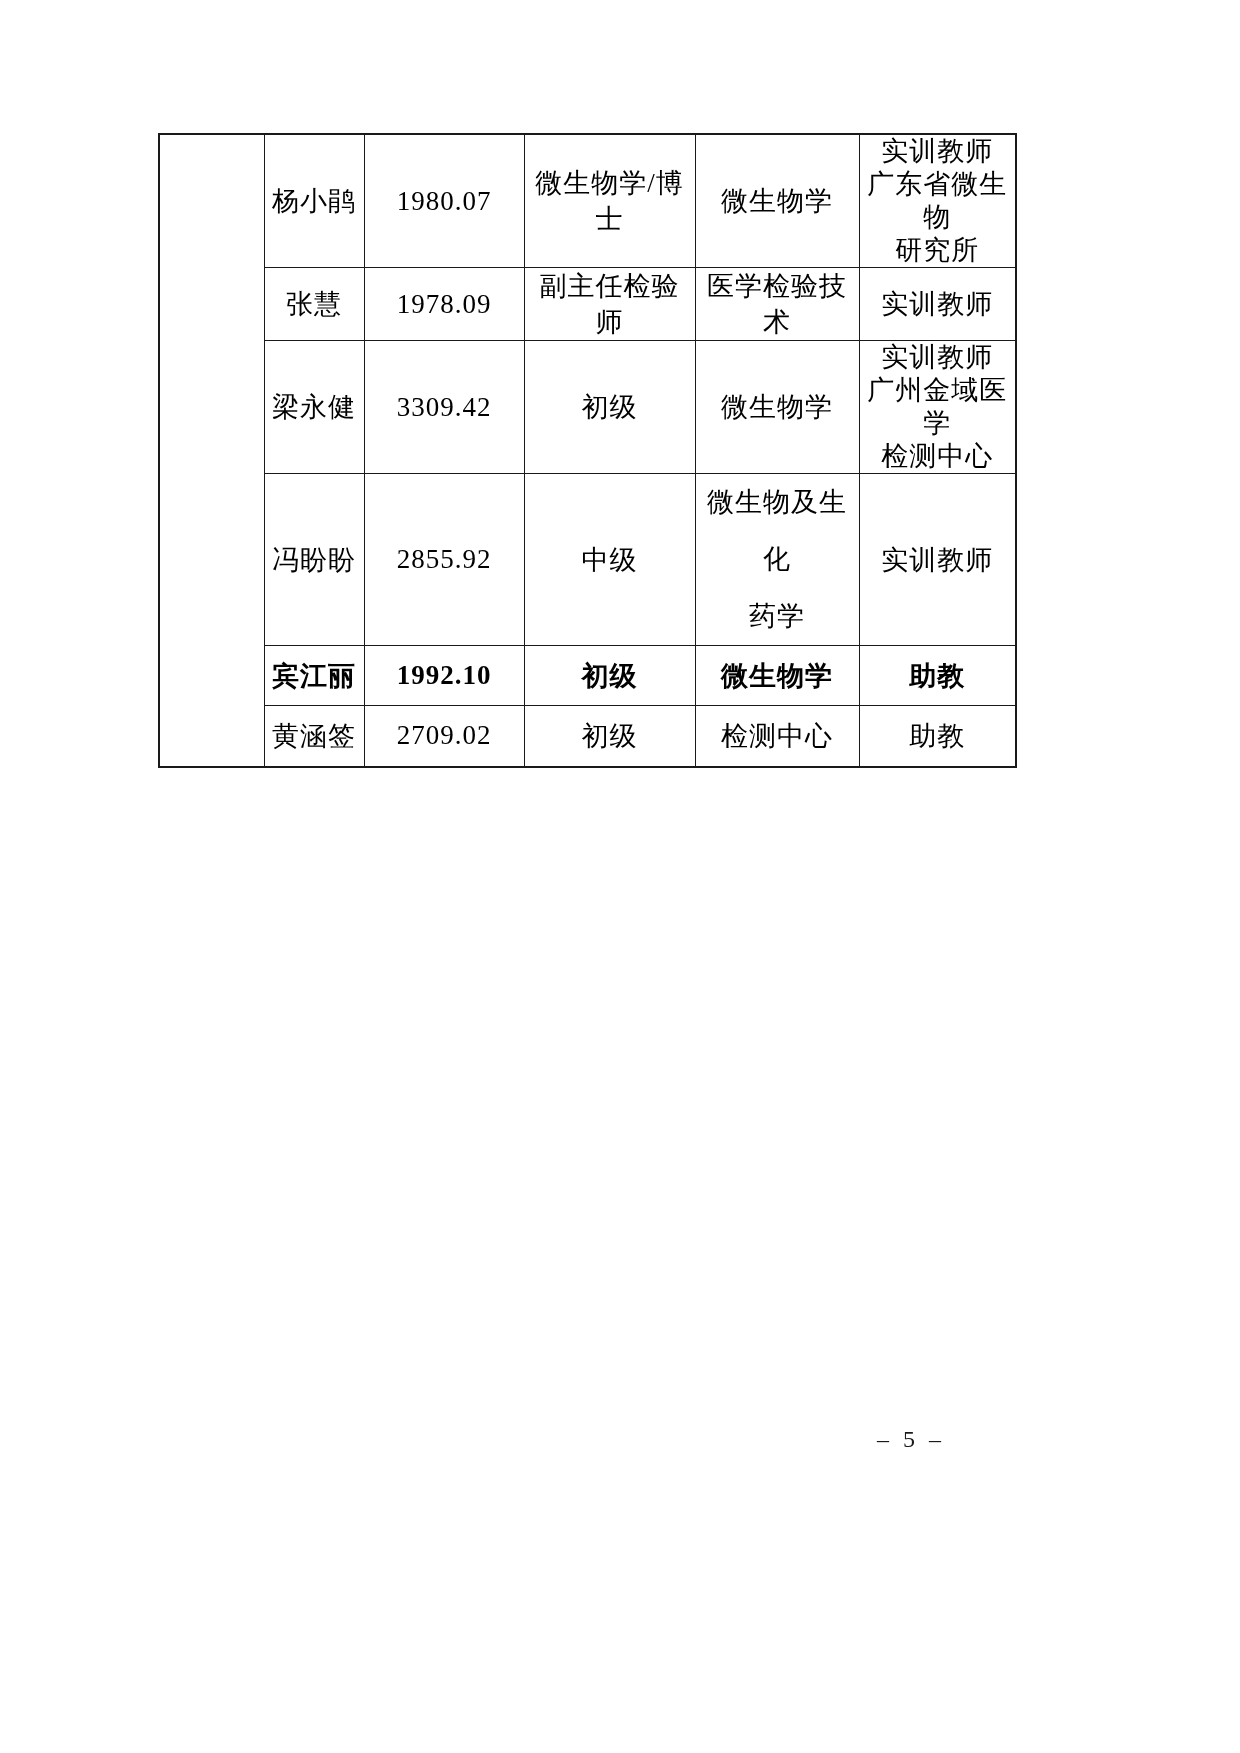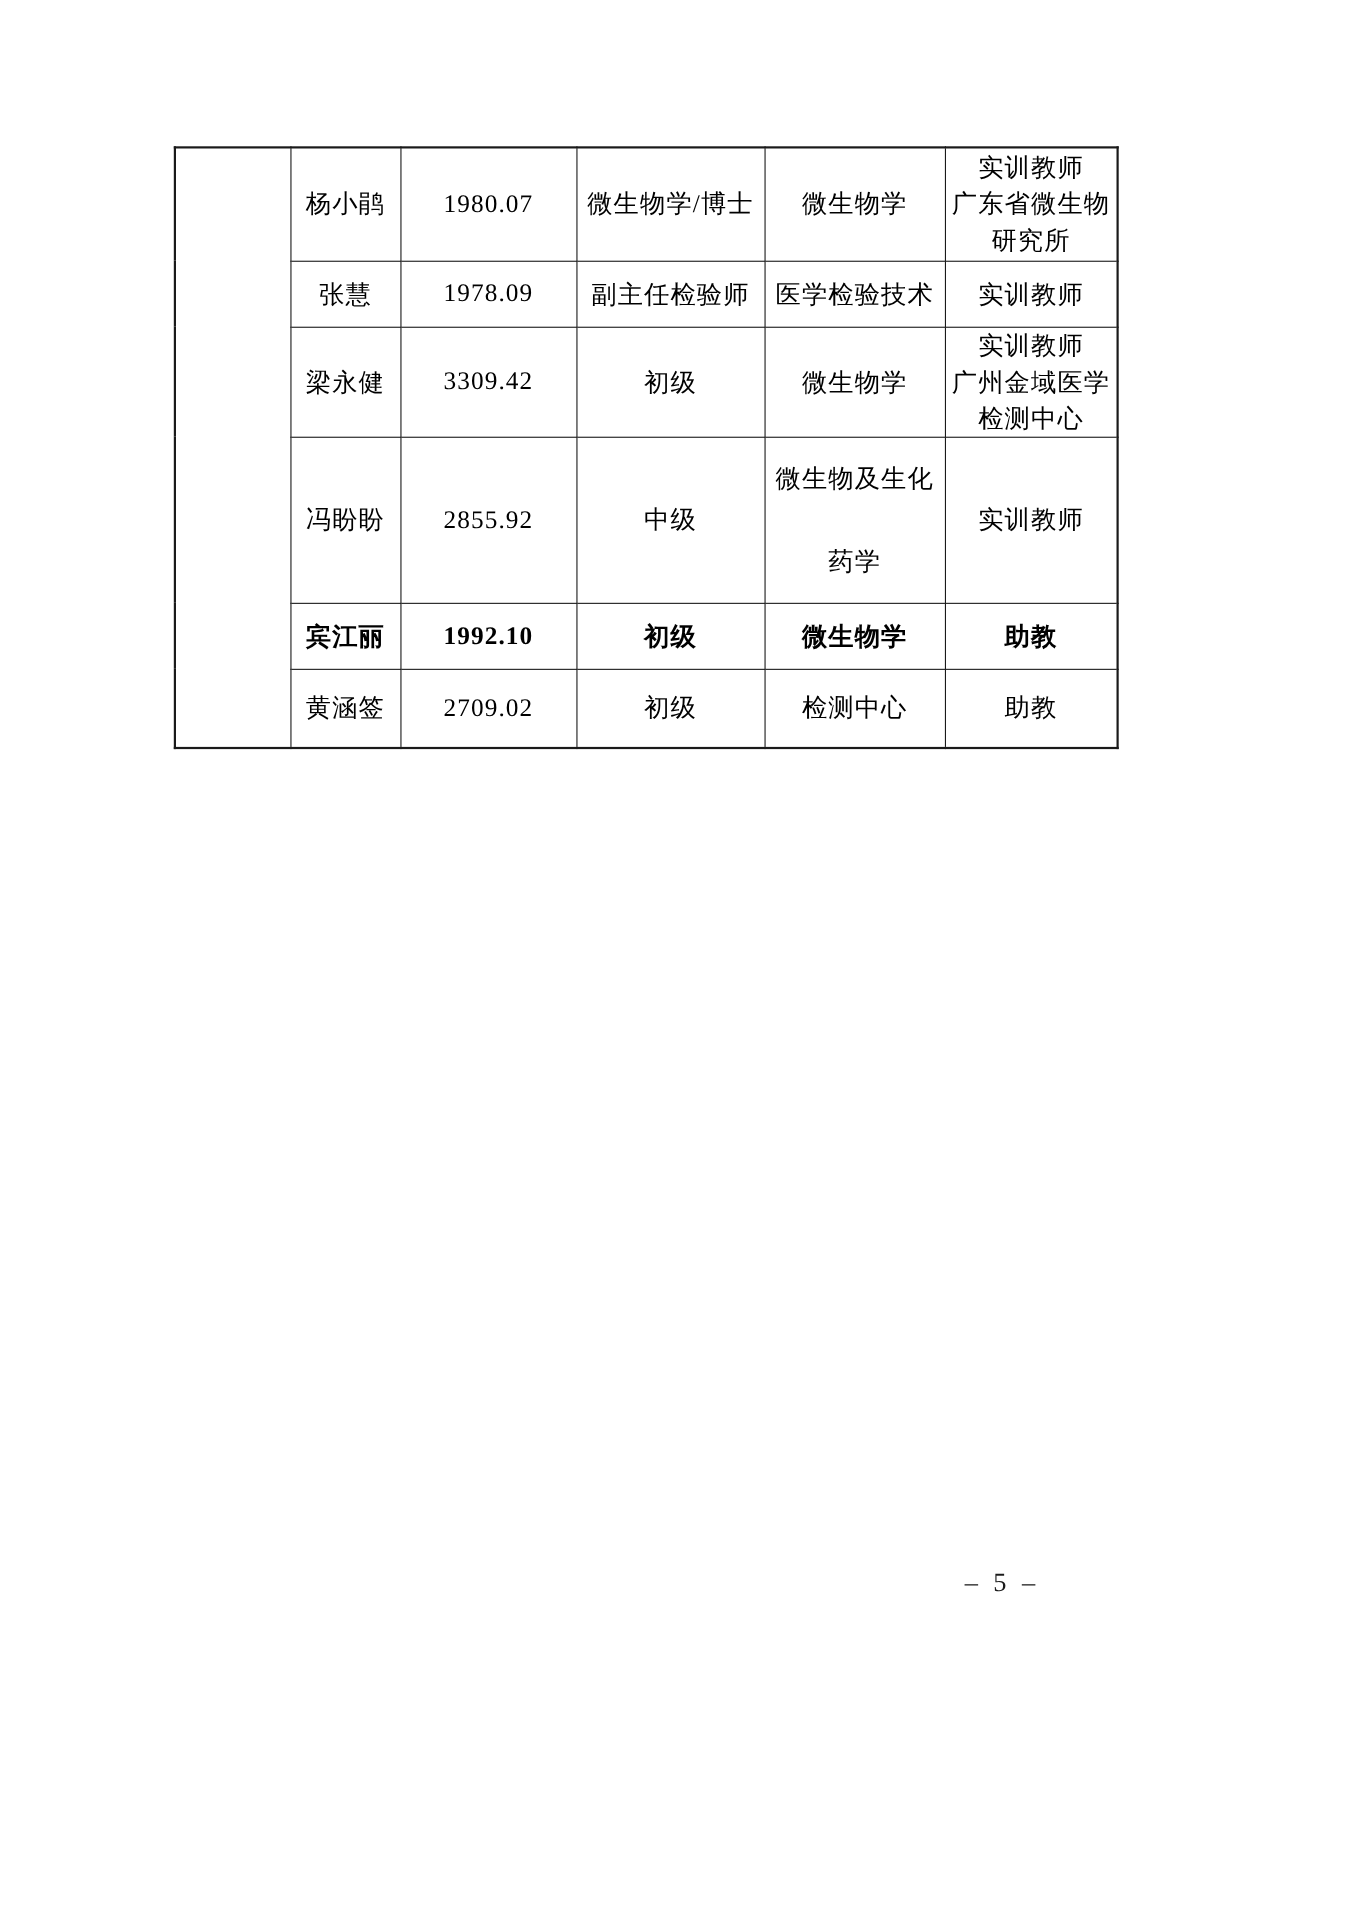--- a/index.html
+++ b/index.html
@@ -25,35 +25,35 @@
     top: 133px;
     width: 857px;
     border-collapse: collapse;
     table-layout: fixed;
     border: 2px solid #1a1a1a;
   }
   table.faculty-table td {
     border: 1px solid #1a1a1a;
     text-align: center;
     vertical-align: middle;
-    font-size: 23px;
+    font-size: 27px;
     letter-spacing: 1px;
     white-space: pre-line;
     padding: 0 2px;
     color: #000000;
     overflow: hidden;
   }
   tr.r1 { height: 103px; }
   tr.r2 { height: 60px;  }
   tr.r3 { height: 98px;  }
   tr.r4 { height: 119px; }
   tr.r5 { height: 60px; font-weight: bold;  }
-  tr.r6 { height: 72px;  }
+  tr.r6 { height: 61px;  }
   td.lh-tight { line-height: 33px; }
-  td.lh-loose { line-height: 75px; }
+  td.lh-loose { line-height: 57px; }
   td.empty-cell { background: #ffffff; }
   .page-number {
     position: absolute;
     left: 845px;
     top: 1426px;
     width: 132px;
     text-align: center;
     font-size: 24px;
     letter-spacing: 4px;
     color: #1a1a1a;

